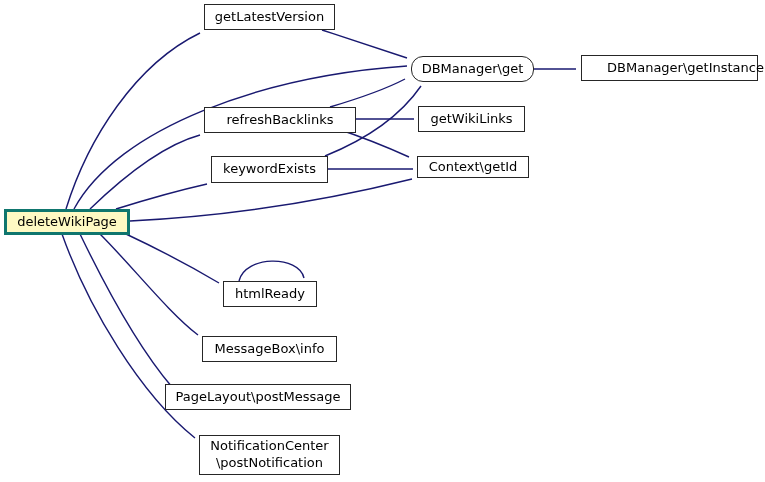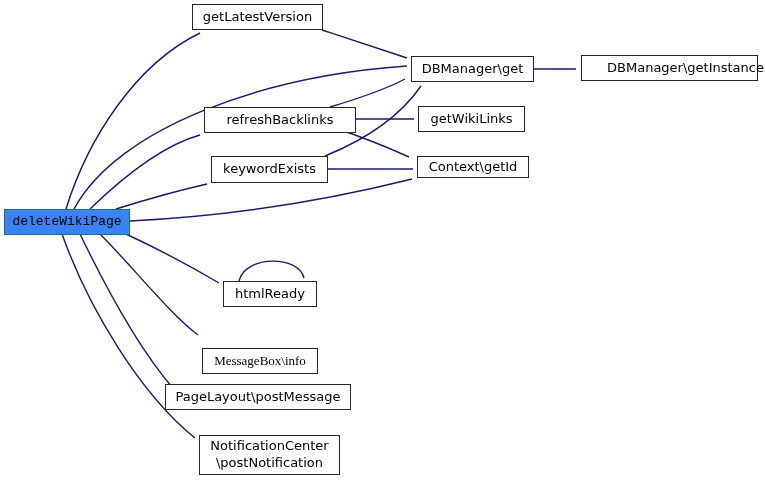--- a/index.html
+++ b/index.html
@@ -35,23 +35,22 @@
     background: #ffffff;
     border: 1px solid #262626;
     color: #000000;
     font-size: 13px;
     line-height: 1.3;
     text-align: center;
     white-space: pre-line;
     cursor: pointer;
   }
   .node.highlight {
-    background: #3b82f6;
-    border: 1px solid #0f766e;
-    font-family: Liberation Mono, monospace;
+    background: #fef9c3;
+    border: 3px solid #0f766e;
   }
 </style>
 </head>
 <body>
 
 <div class="canvas">
   <svg class="edge-layer" width="765" height="482" viewBox="0 0 765 482" xmlns="http://www.w3.org/2000/svg">
     <defs>
       <marker id="arrowhead" viewBox="0 0 12 9" markerWidth="12" markerHeight="9" refX="11" refY="4.5" orient="auto">
         <path d="M0,0 L12,4.5 L0,9 Z" fill="#191970"></path>
@@ -72,26 +71,26 @@
         <path d="M335,119 L 414,119" stroke="#191970" marker-end="url(#arrowhead)"></path>
         <path d="M335,128 C 362,137 387,147 409,157" stroke="#191970" marker-end="url(#arrowhead)"></path>
         <path d="M325,156 C 372,137 403,112 421,86" stroke="#191970" marker-end="url(#arrowhead)"></path>
         <path d="M328,169 L 413,169" stroke="#191970" marker-end="url(#arrowhead)"></path>
         <path d="M534,69 L 576,69" stroke="#191970" marker-end="url(#arrowhead)"></path>
         <path d="M239,281 C 245,255 299,255 304,278" stroke="#191970" marker-end="url(#arrowhead)"></path>
       </g>
   </svg>
   <div>
       <div class="node highlight" style="left: 4px; top: 209px; width: 126px; height: 26px;">deleteWikiPage</div>
-      <div class="node" style="left: 192px; top: 4px; width: 131px; height: 26px;">getLatestVersion</div>
-      <div class="node" style="left: 411px; top: 56px; width: 123px; height: 26px;">DBManager\get</div>
+      <div class="node" style="left: 204px; top: 4px; width: 131px; height: 26px;">getLatestVersion</div>
+      <div class="node" style="left: 411px; top: 56px; width: 123px; height: 26px; border-radius: 12px;">DBManager\get</div>
       <div class="node" style="left: 581px; top: 55px; width: 177px; height: 26px; padding-left: 32px;">DBManager\getInstance</div>
       <div class="node" style="left: 204px; top: 107px; width: 152px; height: 26px;">refreshBacklinks</div>
       <div class="node" style="left: 418px; top: 106px; width: 107px; height: 26px;">getWikiLinks</div>
       <div class="node" style="left: 211px; top: 156px; width: 117px; height: 27px;">keywordExists</div>
       <div class="node" style="left: 417px; top: 156px; width: 112px; height: 22px;">Context\getId</div>
       <div class="node" style="left: 223px; top: 281px; width: 94px; height: 26px;">htmlReady</div>
-      <div class="node" style="left: 202px; top: 348px; width: 116px; height: 26px; font-family: Liberation Serif, serif;">MessageBox\info</div>
+      <div class="node" style="left: 202px; top: 336px; width: 135px; height: 26px;">MessageBox\info</div>
       <div class="node" style="left: 165px; top: 384px; width: 186px; height: 26px;">PageLayout\postMessage</div>
       <div class="node" style="left: 199px; top: 435px; width: 141px; height: 40px;">NotificationCenter
 \postNotification</div>
     </div>
 </div>
 
 </body></html>

